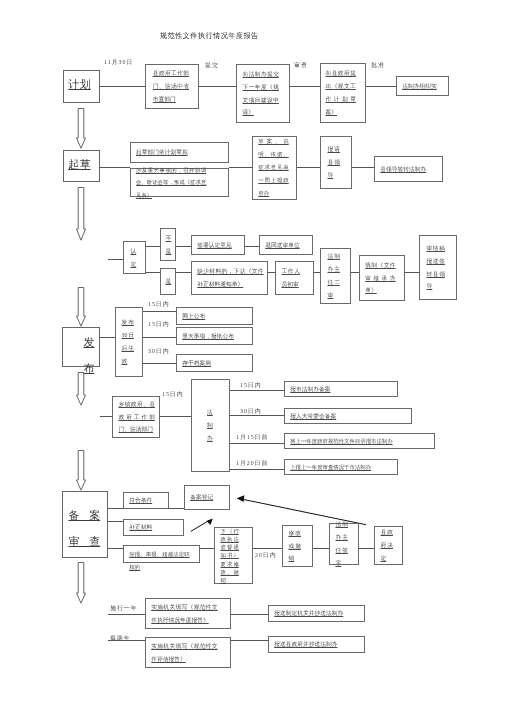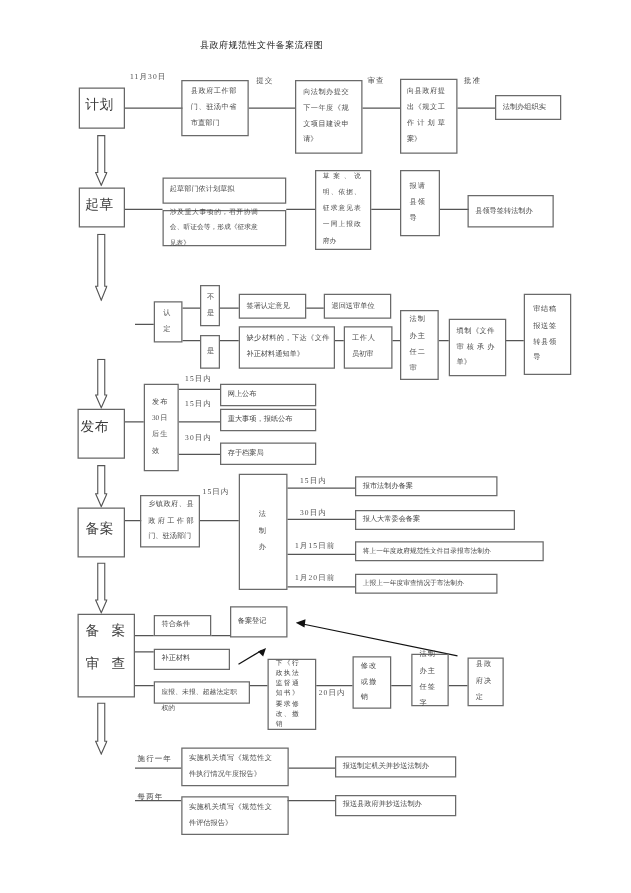--- a/index.html
+++ b/index.html
@@ -3,50 +3,47 @@
 <meta charset="utf-8">
 <title>flow</title>
 <style>
   html,body{margin:0;padding:0;background:#fff;}
   body{width:505px;height:714px;position:relative;overflow:hidden;
        font-family:"Liberation Serif",serif;color:#000;}
   #page{position:absolute;left:0;top:0;width:505px;height:714px;}
   .bx{position:absolute;border:1px solid #6a6a6a;box-sizing:border-box;
       display:flex;align-items:center;justify-content:flex-start;
       font-size:5.75px;line-height:12.9px;color:#4a4a4a;text-align:justify;}
-  .bx .t{display:block;text-align:justify;}
+  .bx .t{display:block;text-align:justify;text-decoration:underline;}
   .main{font-size:11px;color:#3c3c3c;border-color:#666;justify-content:flex-start;
         align-items:flex-start;text-align:justify;line-height:25.8px;}
   .main .t{text-align:justify;text-align-last:justify;}
   .bx.tight{line-height:8.2px;}
   .bx.sm{font-size:5.4px;}
   .lbl{position:absolute;font-size:6px;color:#4a4a4a;white-space:nowrap;line-height:8px;letter-spacing:0.9px;}
   .ln{position:absolute;background:#555;}
   .hln{height:1px;}
   #title{position:absolute;font-size:7.2px;color:#222;letter-spacing:.4px;}
 </style>
 </head>
 <body>
 
 <div id="page">
-  <div id="title" style="left:160px;top:31px;">县政府规范性文件备案流程图</div>
+  <div id="title" style="left:160px;top:31px;">规范性文件执行情况年度报告</div>
 
   <div class="bx main" style="left:62.5px;top:70.3px;width:37px;height:33.2px;padding-top:1px;">
       <span class="t" style="width:22.4px;margin-left:4.8px;">计划</span>
     </div>
   <div class="bx main" style="left:62.5px;top:149.5px;width:37.3px;height:32.7px;padding-top:1.3px;">
       <span class="t" style="width:22.4px;margin-left:4.8px;">起草</span>
     </div>
   <div class="bx main" style="left:62.4px;top:327.2px;width:37.5px;height:40.2px;padding-top:1.6px;">
-      <span class="t" style="width:22.4px;margin-left:1px;">发布</span>
-    </div>
-  <div class="bx main" style="left:62.4px;top:406.4px;width:37.5px;height:39.4px;padding-top:3.2px;">
-      <span class="t" style="width:22.4px;margin-left:5px;">备案</span>
-    </div>
-  <div class="bx main mw" style="left:62.2px;top:491.3px;width:45.4px;height:66.5px;padding-top:1px;">
+      <span class="t" style="width:22.4px;margin-left:20px;">发布</span>
+    </div>
+  <div class="bx main mw" style="left:62.2px;top:491.3px;width:45.4px;height:66.5px;padding-top:11px;">
       <span class="t" style="width:31.8px;margin-left:5.2px;">备案审查</span>
     </div>
 
   <svg class="arw" style="position:absolute;left:76px;top:108px;width:10px;height:41px;" viewBox="0 0 10 41">
       <path d="M2.2 0.5 L7.8 0.5 L7.8 30 L9.5 30 L5 40.2 L0.5 30 L2.2 30 Z" fill="none" stroke="#555" stroke-width="0.9"></path>
     </svg>
   <svg class="arw" style="position:absolute;left:76px;top:187px;width:10px;height:54px;" viewBox="0 0 10 54">
       <path d="M2.2 0.5 L7.8 0.5 L7.8 42 L9.5 42 L5 53.2 L0.5 42 L2.2 42 Z" fill="none" stroke="#555" stroke-width="0.9"></path>
     </svg>
   <svg class="arw" style="position:absolute;left:76px;top:287px;width:10px;height:40px;" viewBox="0 0 10 40">

